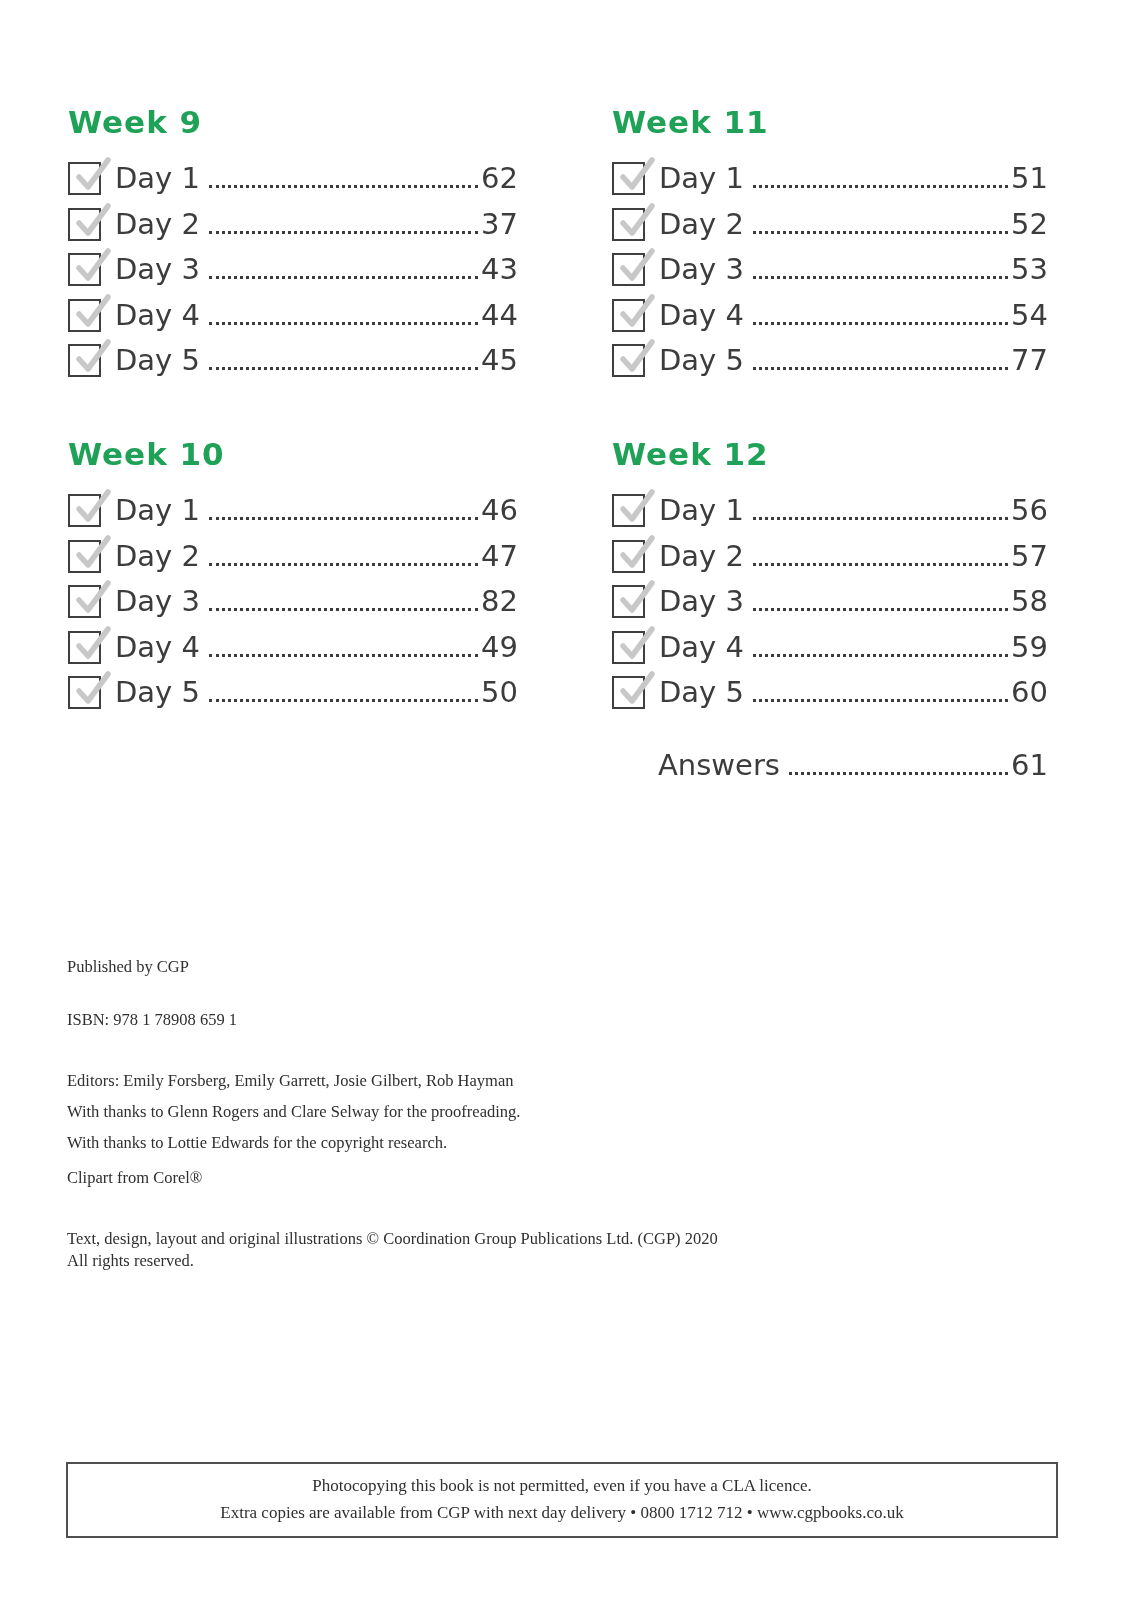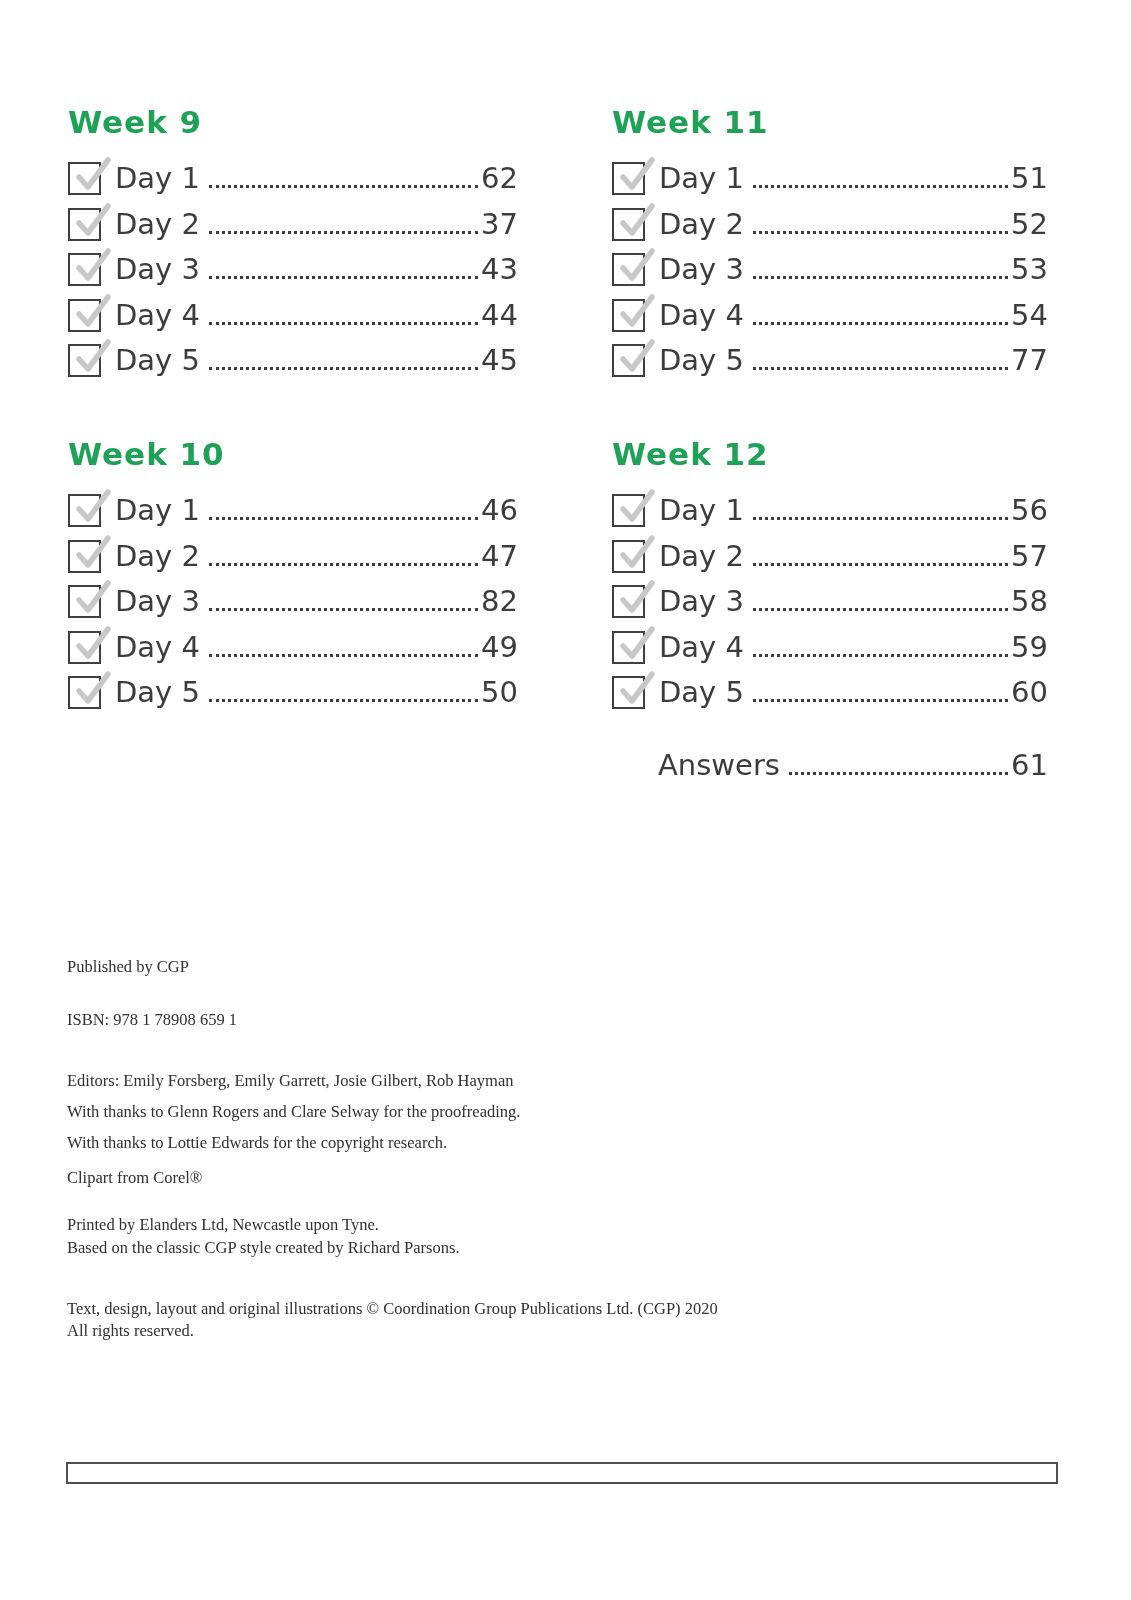--- a/index.html
+++ b/index.html
@@ -309,24 +309,22 @@
       <div class="line">ISBN: 978 1 78908 659 1</div>
     </div>
     <div class="para cp-2">
       <div class="line">Editors: Emily Forsberg, Emily Garrett, Josie Gilbert, Rob Hayman</div>
       <div class="line">With thanks to Glenn Rogers and Clare Selway for the proofreading.</div>
       <div class="line">With thanks to Lottie Edwards for the copyright research.</div>
     </div>
     <div class="para cp-3">
       <div class="line">Clipart from Corel®</div>
     </div>
-    <div class="para cp-4">
-      <div class="line">Printed by Elanders Ltd, Newcastle upon Tyne.</div>
-      <div class="line">Based on the classic CGP style created by Richard Parsons.</div>
-    </div>
     <div class="para cp-5">
       <div class="line">Text, design, layout and original illustrations © Coordination Group Publications Ltd. (CGP) 2020</div>
       <div class="line">All rights reserved.</div>
     </div>
   </div>
 
 <div class="footer-box">
+  <div class="fline">Photocopying this book is not permitted, even if you have a CLA licence.</div>
+  <div class="fline">Extra copies are available from CGP with next day delivery  •  0800 1712 712  •  www.cgpbooks.co.uk</div>
 </div>
 
 </body></html>

